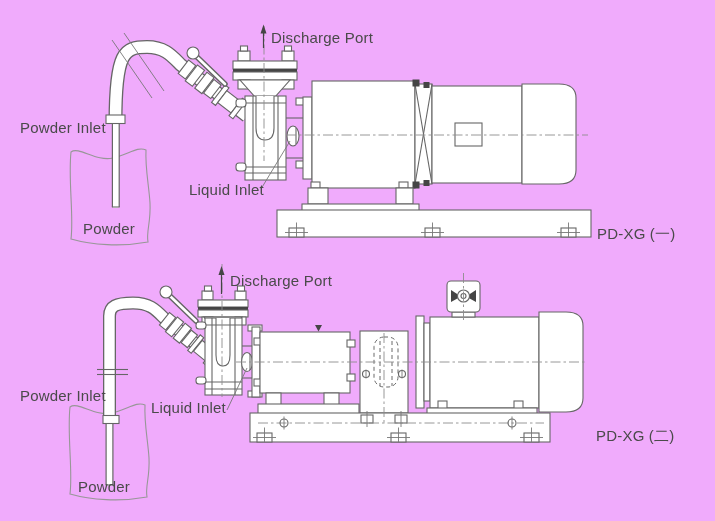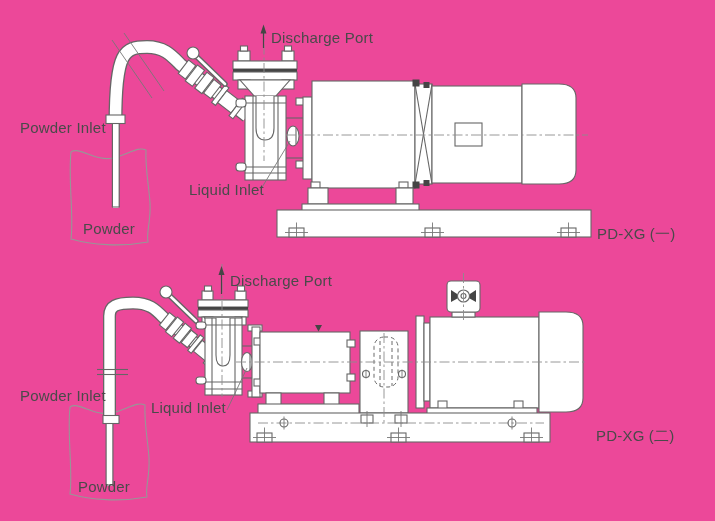--- a/index.html
+++ b/index.html
@@ -1,16 +1,16 @@
 <!DOCTYPE html>
 <html><head>
 <meta charset="utf-8">
 <style>
   html,body{margin:0;padding:0;background:#ffffff;}
-  #canvas{position:relative;width:715px;height:521px;background:#ec4899;overflow:hidden;}
+  #canvas{position:relative;width:715px;height:521px;background:#f0abfc;overflow:hidden;}
   svg{display:block;}
   .ln{fill:none;stroke:#666;stroke-width:1.1;}
   .thin{fill:none;stroke:#777;stroke-width:0.9;}
   .wf{fill:#fff;stroke:#666;stroke-width:1.1;}
   .df{fill:#454545;stroke:none;}
   .dk{fill:none;stroke:#454545;stroke-width:3;}
   .bag{fill:none;stroke:#979797;stroke-width:1.1;}
   .cl{fill:none;stroke:#8c8c8c;stroke-width:0.9;stroke-dasharray:10 3 2.5 3;}
   .dash{fill:none;stroke:#6b6b6b;stroke-width:1;stroke-dasharray:4 3;}
   .pipeO14{fill:none;stroke:#666;stroke-width:14;}

